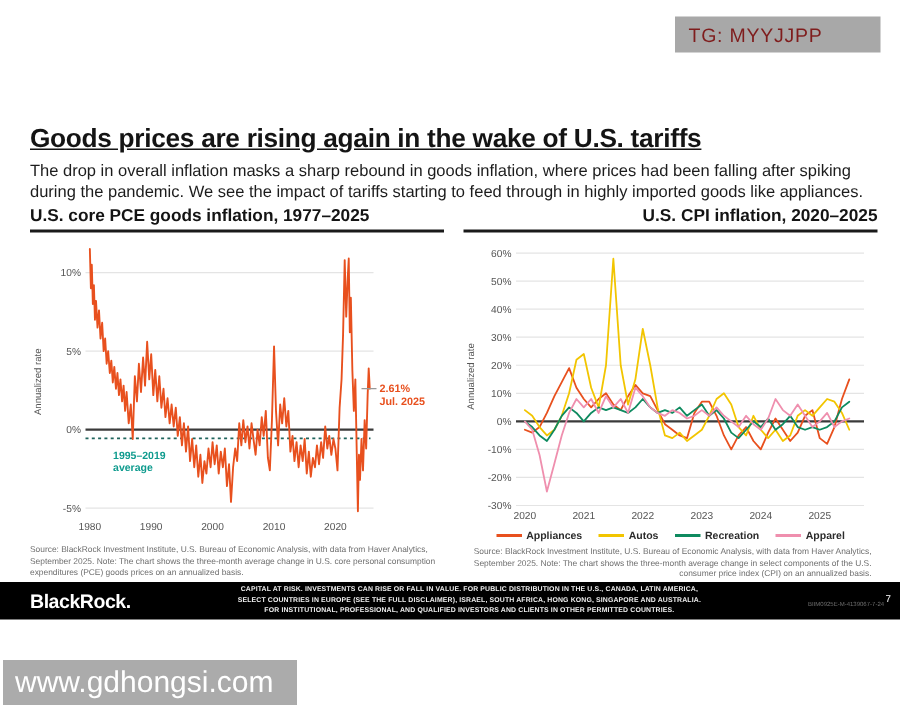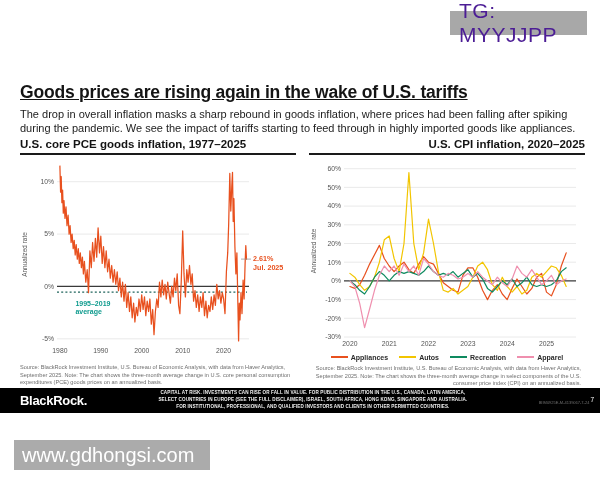--- a/index.html
+++ b/index.html
@@ -1,20 +1,20 @@
 <!DOCTYPE html>
 <html><head>
 <meta charset="utf-8">
 <style>
   html,body{margin:0;padding:0;background:#fff;}
   body{font-family:"Liberation Sans","DejaVu Sans",sans-serif;}
   #slide{position:relative;width:600px;height:480px;background:#ffffff;overflow:hidden;}
 
   .tg-badge{position:absolute;left:450px;top:11px;width:128px;height:24px;background:#a8a8a8;
-    color:#4c1d95;font-size:21px;display:flex;align-items:center;padding-left:9px;letter-spacing:.5px;}
+    color:#7f1d1d;font-size:13px;display:flex;align-items:center;padding-left:9px;letter-spacing:.5px;}
 
   .hdr{position:absolute;left:20px;top:82px;width:562px;}
   .hdr h1{margin:0;font-size:17.5px;font-weight:bold;color:#141414;letter-spacing:-0.2px;text-decoration:underline;}
   .hdr p{margin:4px 0 12px 0;font-size:11px;line-height:1.3;color:#1c1c1c;}
 
   .panel{position:absolute;top:138px;width:276px;}
   #panel-pce{left:20px;}
   #panel-cpi{left:309px;text-align:right;}
   .panel .ctitle{font-size:11.5px;font-weight:bold;color:#141414;border-bottom:2.5px solid #1a1a1a;
     padding-bottom:3px;margin-bottom:2px;}
@@ -27,21 +27,21 @@
 
   .footer{position:absolute;left:0;top:388px;width:600px;height:25px;background:#000;
     display:flex;align-items:center;}
   .brand{color:#fff;font-size:13px;font-weight:bold;margin-left:20px;letter-spacing:-0.3px;white-space:nowrap;}
   .disc{flex:1;text-align:center;color:#efefef;font-size:4.6px;font-weight:bold;line-height:1.5;
     letter-spacing:.1px;}
   .fright{margin-right:6px;white-space:nowrap;display:flex;align-items:flex-start;gap:1px;}
   .doccode{color:#6f6f6f;font-size:4px;margin-top:4px;}
   .pagenum{color:#fff;font-size:6.5px;}
 
-  .url-mark{position:absolute;left:14px;top:440px;width:188px;height:30px;background:#ababab;
+  .url-mark{position:absolute;left:2px;top:440px;width:188px;height:30px;background:#ababab;
     color:#fff;font-size:20px;display:flex;align-items:center;padding-left:8px;}
 </style>
 </head>
 <body>
 
 <div id="slide">
 
   <div class="tg-badge">
     <span>TG: MYYJJPP</span>
   </div>

